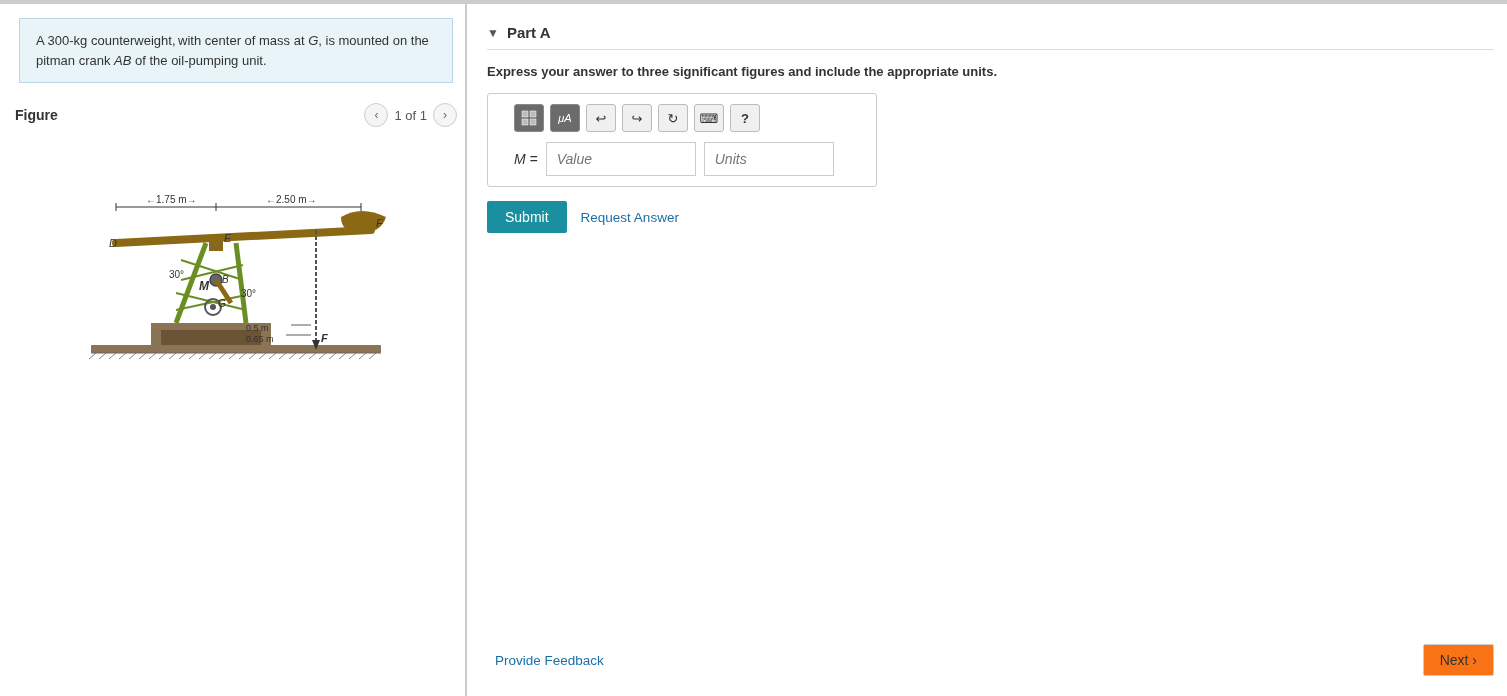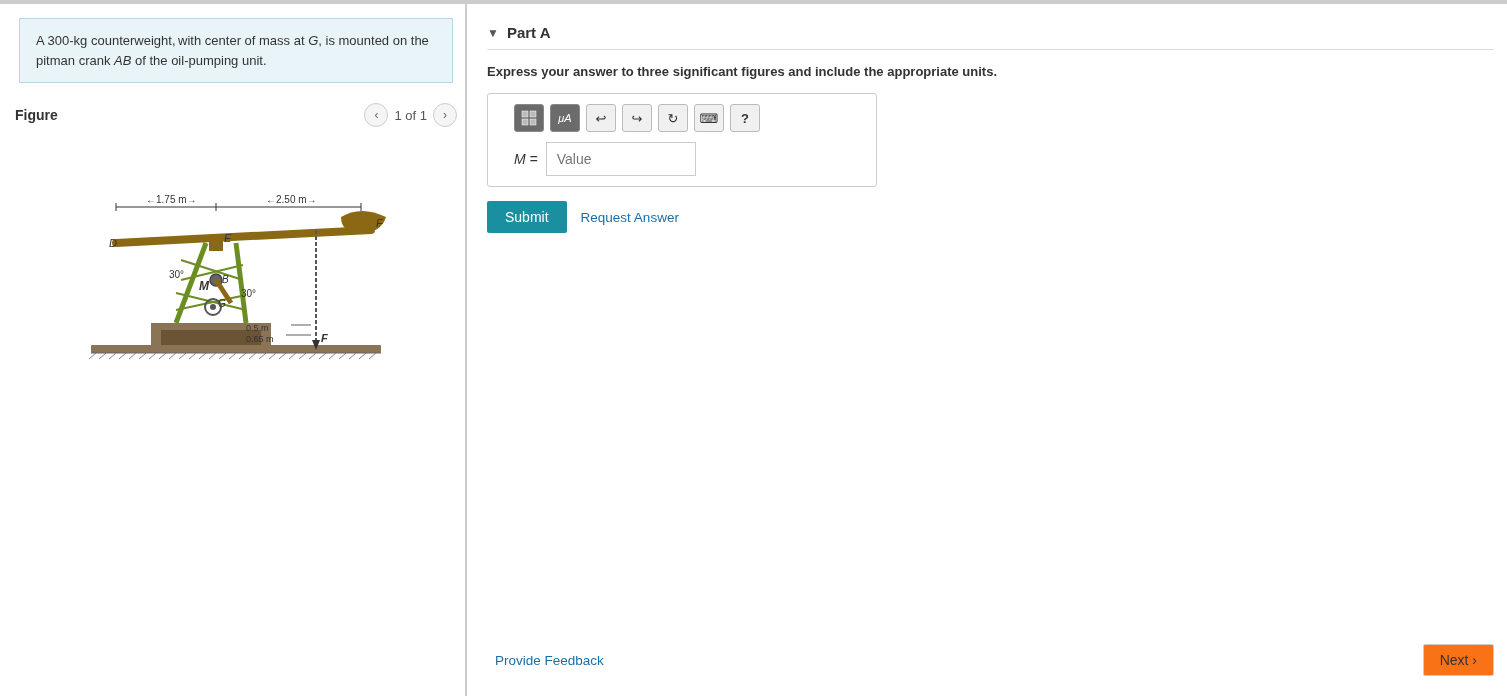--- a/index.html
+++ b/index.html
@@ -215,20 +215,21 @@
       white-space: nowrap;
     }
 
     .value-input {
       width: 150px;
       height: 34px;
       border: 1px solid #ccc;
       padding: 0 10px;
       font-size: 14px;
       color: #999;
+      font-style: italic;
       background: #fff;
       outline: none;
     }
 
     .units-input {
       width: 130px;
       height: 34px;
       border: 1px solid #ccc;
       padding: 0 10px;
       font-size: 14px;
@@ -461,20 +462,21 @@
           </button>
 
           <button class="toolbar-btn light" style="font-weight:bold;">
             <span>?</span>
           </button>
         </div>
 
         <div class="input-row">
           <span class="m-label">M =</span>
           <input class="value-input" type="text" placeholder="Value" style="">
+          <input class="units-input" type="text" placeholder="Units" style="">
         </div>
       </div>
 
       <div class="action-row">
         <button class="submit-btn">Submit</button>
         <a class="request-link">Request Answer</a>
       </div>
     </div>
 
     <div class="bottom-bar">

